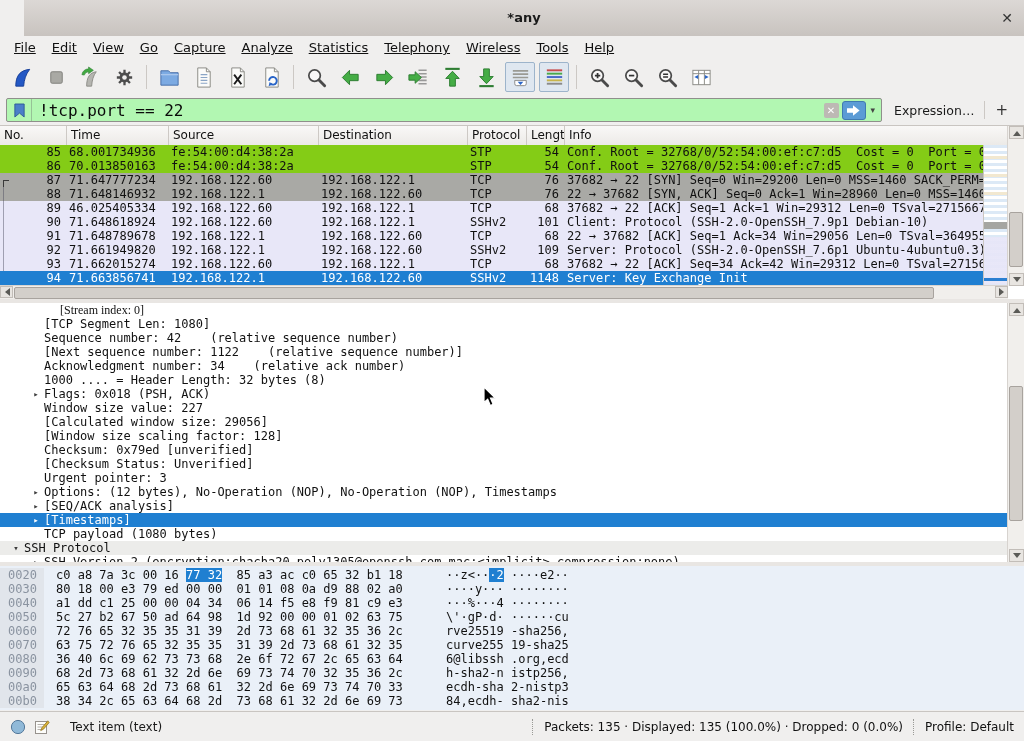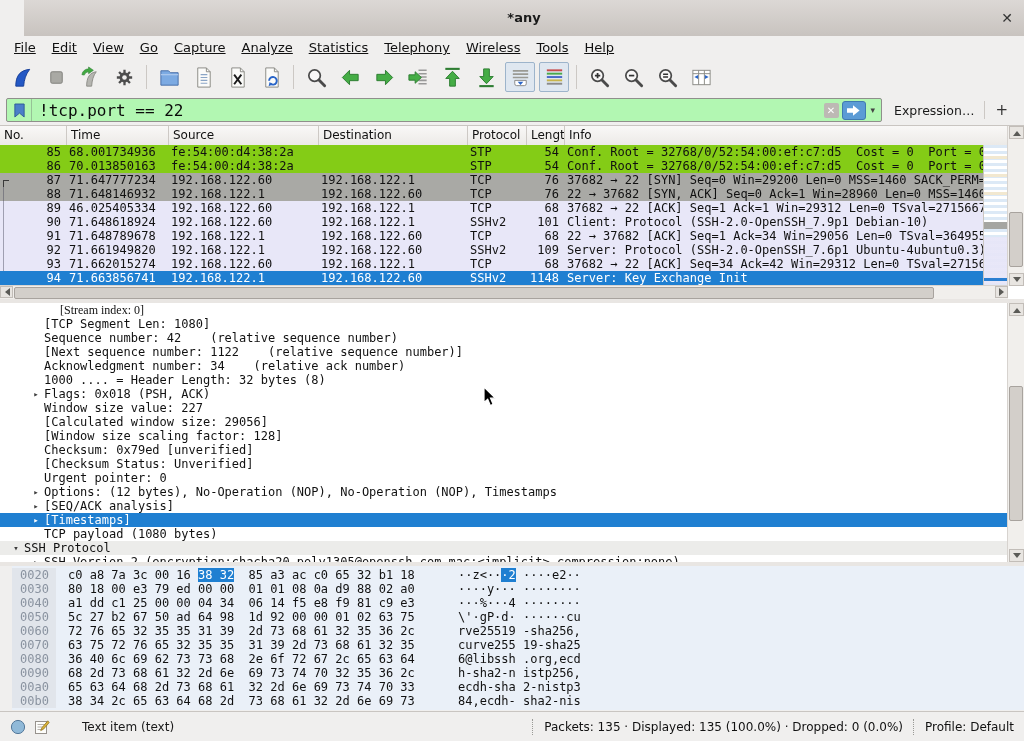--- a/index.html
+++ b/index.html
@@ -84,33 +84,33 @@
   .split .dots{font-size:8px;line-height:3px;color:#8a8a86;letter-spacing:1px;}
   
   .details{position:absolute;top:303px;left:0;width:1008px;height:259px;background:#fff;overflow:hidden;
     font-family:"DejaVu Sans Mono","Liberation Mono",monospace;font-size:12px;}
   .dline{height:14px;line-height:14px;white-space:pre;display:flex;}
   .dline .exp{width:16px;flex:0 0 16px;text-align:center;font-size:9px;color:#3c3c3c;}
   .dline.sel{background:var(--sel);color:#fff;}
   .dline.sel .exp{color:#fff;}
   .dline.shade{background:#ececea;}
   
-  .hexpane{position:absolute;top:566px;left:12px;right:0;height:144px;background:var(--hexbg);
+  .hexpane{position:absolute;top:566px;left:0;right:0;height:144px;background:var(--hexbg);
     overflow:hidden;font-family:"DejaVu Sans Mono","Liberation Mono",monospace;font-size:12px;padding-top:2px;box-sizing:border-box;}
   .hrow{height:14px;line-height:14px;white-space:pre;display:flex;}
   .hrow .off{flex:0 0 44px;background:#e1e5eb;color:#8a93a0;padding-left:8px;box-sizing:border-box;}
   .hrow .hx{flex:0 0 378px;padding-left:12px;}
   .hrow .asc{padding-left:12px;}
   .hl{background:var(--sel);color:#fff;}
   
   .statusbar{position:absolute;bottom:0;left:0;right:0;height:29px;background:var(--chrome);
     border-top:1px solid var(--bord);display:flex;align-items:center;font-size:12px;}
   .statusbar .sic{margin-left:10px;display:flex;align-items:center;}
   .statusbar .sic+.sic{margin-left:8px;}
-  .stext{margin-left:32px;color:#1a1a1a;}
+  .stext{margin-left:20px;color:#1a1a1a;}
   .sright{margin-left:auto;display:flex;align-items:center;gap:10px;padding-right:10px;}
   .dotted{width:1px;height:16px;border-left:1px dotted #9a9a96;}
   .cursor{position:absolute;left:483px;top:386px;pointer-events:none;}
 </style>
 </head>
 <body>
 
 <div class="titlebar">
   <span class="title">*any</span>
   <span class="close">✕</span>
@@ -431,42 +431,42 @@
     <div class="dline" style="padding-left: 28px;"><span class="exp"></span><span>Sequence number: 42    (relative sequence number)</span></div>
     <div class="dline" style="padding-left: 28px;"><span class="exp"></span><span>[Next sequence number: 1122    (relative sequence number)]</span></div>
     <div class="dline" style="padding-left: 28px;"><span class="exp"></span><span>Acknowledgment number: 34    (relative ack number)</span></div>
     <div class="dline" style="padding-left: 28px;"><span class="exp"></span><span>1000 .... = Header Length: 32 bytes (8)</span></div>
     <div class="dline" style="padding-left: 28px;"><span class="exp">▸</span><span>Flags: 0x018 (PSH, ACK)</span></div>
     <div class="dline" style="padding-left: 28px;"><span class="exp"></span><span>Window size value: 227</span></div>
     <div class="dline" style="padding-left: 28px;"><span class="exp"></span><span>[Calculated window size: 29056]</span></div>
     <div class="dline" style="padding-left: 28px;"><span class="exp"></span><span>[Window size scaling factor: 128]</span></div>
     <div class="dline" style="padding-left: 28px;"><span class="exp"></span><span>Checksum: 0x79ed [unverified]</span></div>
     <div class="dline" style="padding-left: 28px;"><span class="exp"></span><span>[Checksum Status: Unverified]</span></div>
-    <div class="dline" style="padding-left: 28px;"><span class="exp"></span><span>Urgent pointer: 0</span></div>
+    <div class="dline" style="padding-left: 28px;"><span class="exp"></span><span>Urgent pointer: 3</span></div>
     <div class="dline" style="padding-left: 28px;"><span class="exp">▸</span><span>Options: (12 bytes), No-Operation (NOP), No-Operation (NOP), Timestamps</span></div>
     <div class="dline" style="padding-left: 28px;"><span class="exp">▸</span><span>[SEQ/ACK analysis]</span></div>
     <div class="dline sel" style="padding-left: 28px;"><span class="exp">▸</span><span>[Timestamps]</span></div>
     <div class="dline" style="padding-left: 28px;"><span class="exp"></span><span>TCP payload (1080 bytes)</span></div>
     <div class="dline shade" style="padding-left: 8px;"><span class="exp">▾</span><span>SSH Protocol</span></div>
     <div class="dline" style="padding-left: 28px;"><span class="exp">▸</span><span>SSH Version 2 (encryption:chacha20-poly1305@openssh.com mac:&lt;implicit&gt; compression:none)</span></div>
   </div>
 <div class="sb" style="right:0;top:303px;height:259px;width:16px;">
   <div class="sbbtn" style="top:0;right:0;">
       <span class="tri tri-up"></span>
     </div>
   <div class="sbbtn" style="bottom:0;right:0;">
       <span class="tri tri-dn"></span>
     </div>
   <div class="thumb" style="top:32%;height:52%;left:1px;right:1px;"></div>
 </div>
 
 <div class="split" style="top:562px;"><span class="dots">·····</span></div>
 
 <div class="hexpane">
-    <div class="hrow"><span class="off">0020</span><span class="hx"><span>c0 a8 7a 3c 00 16 </span><span class="hl">38 32</span><span>  85 a3 ac c0 65 32 b1 18</span></span><span class="asc"><span>··z&lt;··</span><span class="hl">·2</span><span> ····e2··</span></span></div>
+    <div class="hrow"><span class="off">0020</span><span class="hx"><span>c0 a8 7a 3c 00 16 </span><span class="hl">77 32</span><span>  85 a3 ac c0 65 32 b1 18</span></span><span class="asc"><span>··z&lt;··</span><span class="hl">·2</span><span> ····e2··</span></span></div>
     <div class="hrow"><span class="off">0030</span><span class="hx"><span>80 18 00 e3 79 ed 00 00  01 01 08 0a d9 88 02 a0</span></span><span class="asc"><span>····y··· ········</span></span></div>
     <div class="hrow"><span class="off">0040</span><span class="hx"><span>a1 dd c1 25 00 00 04 34  06 14 f5 e8 f9 81 c9 e3</span></span><span class="asc"><span>···%···4 ········</span></span></div>
     <div class="hrow"><span class="off">0050</span><span class="hx"><span>5c 27 b2 67 50 ad 64 98  1d 92 00 00 01 02 63 75</span></span><span class="asc"><span>\'·gP·d· ······cu</span></span></div>
     <div class="hrow"><span class="off">0060</span><span class="hx"><span>72 76 65 32 35 35 31 39  2d 73 68 61 32 35 36 2c</span></span><span class="asc"><span>rve25519 -sha256,</span></span></div>
     <div class="hrow"><span class="off">0070</span><span class="hx"><span>63 75 72 76 65 32 35 35  31 39 2d 73 68 61 32 35</span></span><span class="asc"><span>curve255 19-sha25</span></span></div>
     <div class="hrow"><span class="off">0080</span><span class="hx"><span>36 40 6c 69 62 73 73 68  2e 6f 72 67 2c 65 63 64</span></span><span class="asc"><span>6@libssh .org,ecd</span></span></div>
     <div class="hrow"><span class="off">0090</span><span class="hx"><span>68 2d 73 68 61 32 2d 6e  69 73 74 70 32 35 36 2c</span></span><span class="asc"><span>h-sha2-n istp256,</span></span></div>
     <div class="hrow"><span class="off">00a0</span><span class="hx"><span>65 63 64 68 2d 73 68 61  32 2d 6e 69 73 74 70 33</span></span><span class="asc"><span>ecdh-sha 2-nistp3</span></span></div>
     <div class="hrow"><span class="off">00b0</span><span class="hx"><span>38 34 2c 65 63 64 68 2d  73 68 61 32 2d 6e 69 73</span></span><span class="asc"><span>84,ecdh- sha2-nis</span></span></div>
   </div>

